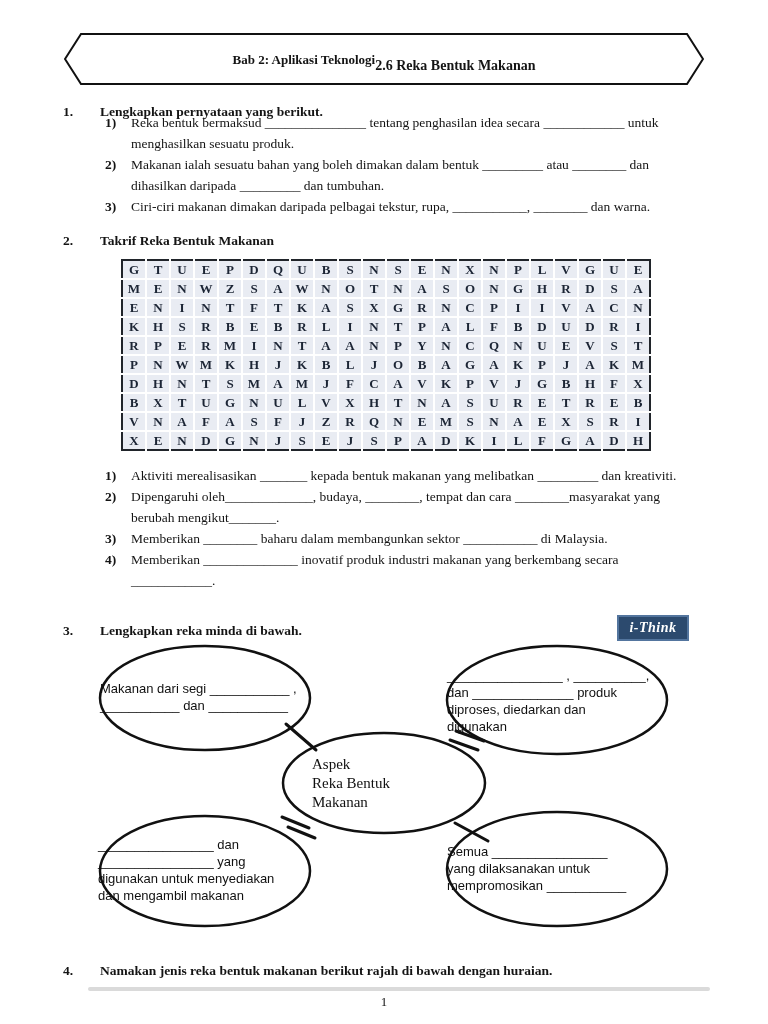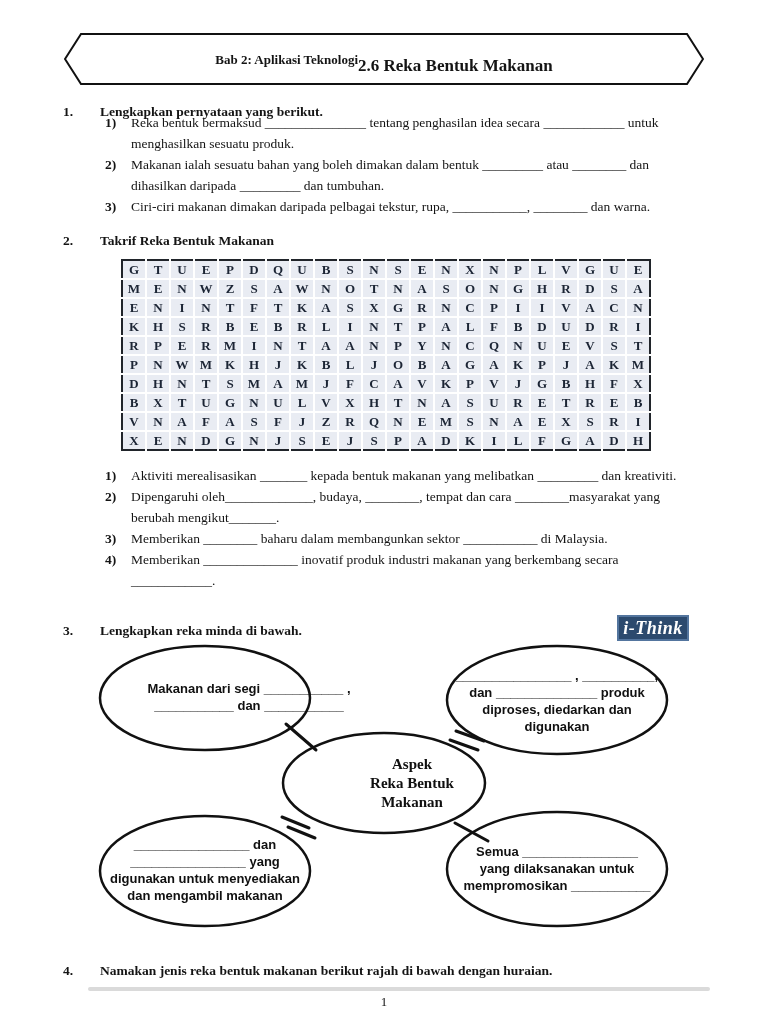--- a/index.html
+++ b/index.html
@@ -8,21 +8,21 @@
     background:#ffffff; font-family:"Liberation Serif", serif; color:#141414;
     overflow:hidden;
   }
 
   
   .banner { position:absolute; left:64px; top:33px; width:640px; height:52px; }
   .banner svg { position:absolute; left:0; top:0; }
   .banner-text { position:absolute; left:0; top:0; width:100%; height:100%;
     display:flex; flex-direction:row; align-items:center; justify-content:center; }
   .banner-sub { font-weight:700; font-size:13px; line-height:17px; }
-  .banner-title { font-weight:700; font-size:17px; line-height:21px;margin-top:12px; }
+  .banner-title { font-weight:700; font-size:14px; line-height:21px;margin-top:12px; }
 
   
   .sec-heading { position:absolute; display:flex; font-weight:700; font-size:13.5px; line-height:19px; }
   .sec-num { width:37px; flex:none; }
   .items { position:absolute; font-size:13.5px; line-height:21px; }
   .item { display:flex; }
   .item-num { width:26px; flex:none; font-weight:700; }
   .item-text { flex:1; }
 
   
@@ -36,28 +36,28 @@
   table.ws td.bt { border-top:2px solid #20242a; }
   table.ws td.bb { border-bottom:2px solid #20242a; }
   table.ws td.bl { border-left:2px solid #20242a; }
   table.ws td.br { border-right:2px solid #20242a; }
 
   
   .ithink {
     position:absolute; left:617px; top:615px; width:72px; height:26px; box-sizing:border-box;
     background:#2c4a6e; border:2px solid #53759e;
     display:flex; align-items:center; justify-content:center;
-    color:#ffffff; font-style:italic; font-weight:700; font-size:18px; letter-spacing:.5px;
+    color:#ffffff; font-style:italic; font-weight:700; font-size:14px; letter-spacing:.5px;
   }
 
   
   .mindmap { position:absolute; left:0; top:640px; width:768px; height:300px; }
   .bubble {
-    position:absolute; text-align:center; white-space:pre-line; color:#101010;
-    font-family:"Liberation Sans", sans-serif; font-weight:700; font-size:13px; line-height:17px;
+    position:absolute; white-space:pre-line; color:#101010;
+    font-family:"Liberation Sans", sans-serif; font-weight:400; font-size:13px; line-height:17px;
   }
   .bubble.center {
     font-family:"Liberation Serif", serif; font-size:15px; line-height:19px;
   }
 
   
   .cutoff-line { position:absolute; left:88px; top:987px; width:622px; height:4px;
     background:#dadada; border-radius:2px; }
   .page-number { position:absolute; left:0; top:994px; width:100%;
     text-align:center; font-size:13px; }
@@ -385,21 +385,21 @@
     </g>
     <g stroke="#111111" stroke-width="3" stroke-linecap="round">
       <line x1="286" y1="84" x2="316" y2="110"></line>
       <line x1="456" y1="91" x2="484" y2="101"></line>
       <line x1="450" y1="100" x2="478" y2="110"></line>
       <line x1="282" y1="177" x2="309" y2="188"></line>
       <line x1="288" y1="187" x2="315" y2="198"></line>
       <line x1="455" y1="183" x2="488" y2="201"></line>
     </g>
   </svg>
-  <div class="bubble" style="left:100px; top:680px; width:210px;padding-left:44px;">Makanan dari segi ___________ ,
+  <div class="bubble" style="left:100px; top:680px; width:210px;">Makanan dari segi ___________ ,
 ___________ dan ___________</div>
   <div class="bubble" style="left:447px; top:667px; width:220px;">________________ , __________,
 dan ______________ produk
 diproses, diedarkan dan
 digunakan</div>
   <div class="bubble center" style="left:284px; top:755px; width:200px;padding-left:28px;">Aspek
 Reka Bentuk
 Makanan</div>
   <div class="bubble" style="left:98px; top:836px; width:214px;">________________ dan
 ________________ yang

